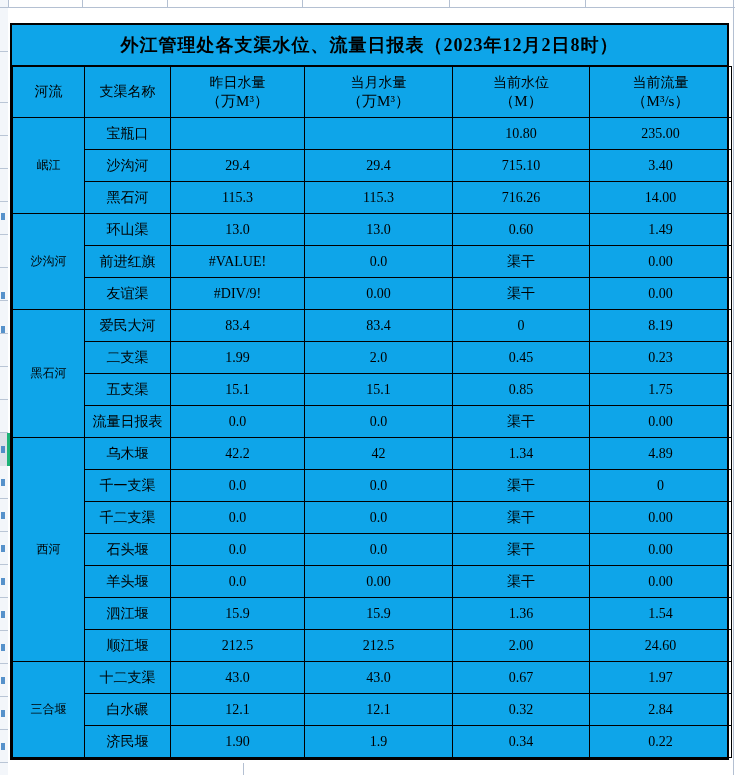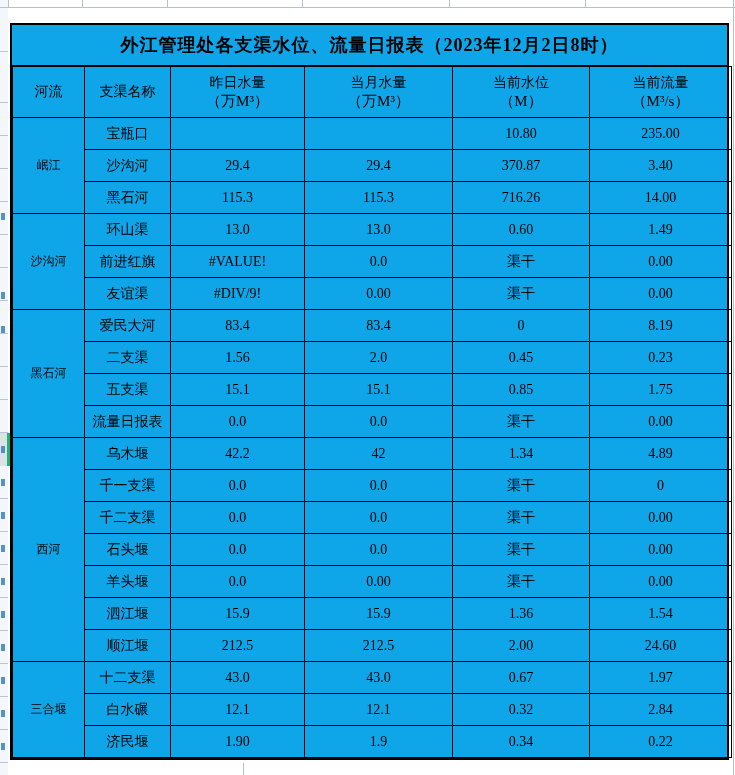--- a/index.html
+++ b/index.html
@@ -112,21 +112,21 @@
         <td>宝瓶口</td>
         <td></td>
         <td></td>
         <td>10.80</td>
         <td>235.00</td>
       </tr>
       <tr>
         <td>沙沟河</td>
         <td>29.4</td>
         <td>29.4</td>
-        <td>370.87</td>
+        <td>715.10</td>
         <td>3.40</td>
       </tr>
       <tr>
         <td>黑石河</td>
         <td>115.3</td>
         <td>115.3</td>
         <td>716.26</td>
         <td>14.00</td>
       </tr>
       <tr>
@@ -154,21 +154,21 @@
       <tr>
         <td class="river-cell" rowspan="4">黑石河</td>
         <td>爱民大河</td>
         <td>83.4</td>
         <td>83.4</td>
         <td>0</td>
         <td>8.19</td>
       </tr>
       <tr>
         <td>二支渠</td>
-        <td>1.56</td>
+        <td>1.99</td>
         <td>2.0</td>
         <td>0.45</td>
         <td>0.23</td>
       </tr>
       <tr>
         <td>五支渠</td>
         <td>15.1</td>
         <td>15.1</td>
         <td>0.85</td>
         <td>1.75</td>

